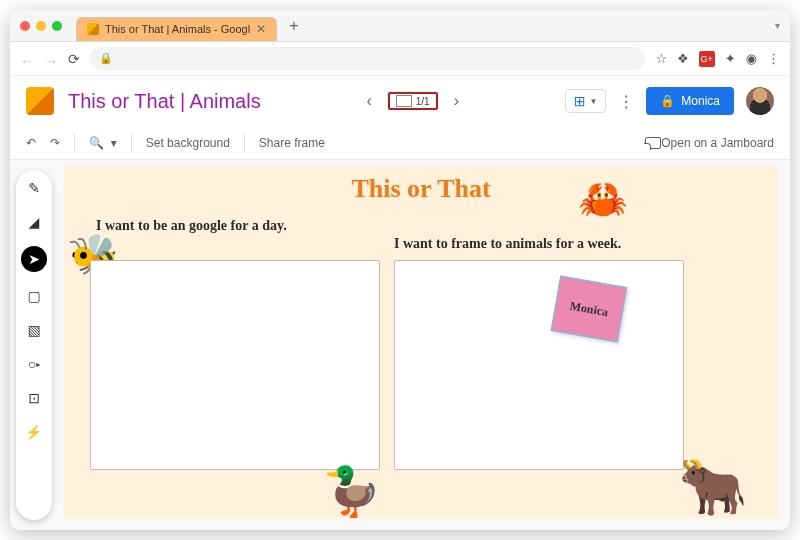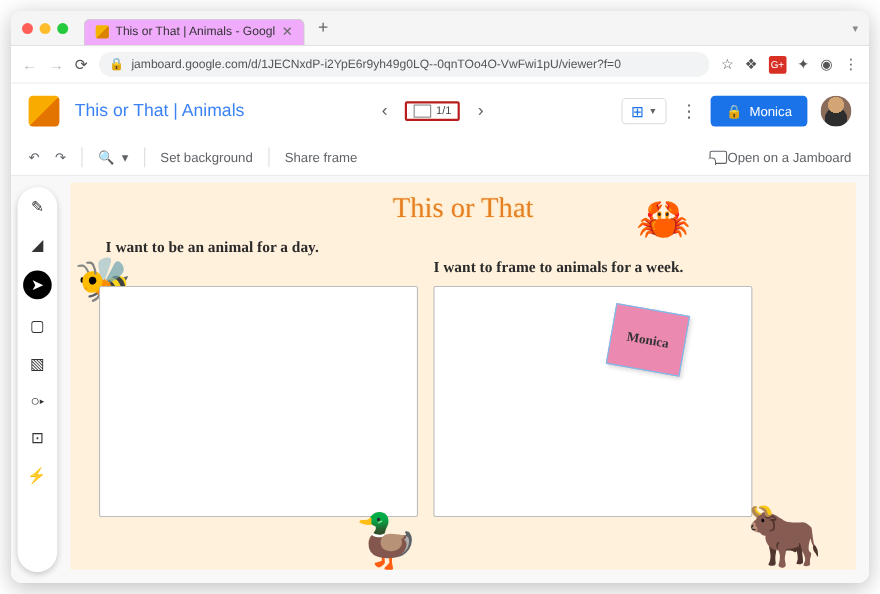--- a/index.html
+++ b/index.html
@@ -2,37 +2,37 @@
 <html><head>
 <meta charset="utf-8">
 <style>
 *{margin:0;padding:0;box-sizing:border-box;font-family:Arial,sans-serif}
 body{background:#fff;width:800px;height:540px;overflow:hidden;position:relative}
 .window{width:780px;height:520px;margin:10px;background:#fff;border-radius:10px;box-shadow:0 4px 20px rgba(0,0,0,.25);overflow:hidden;display:flex;flex-direction:column}
 .titlebar{height:32px;background:#f5f5f5;border-bottom:1px solid #ddd;display:flex;align-items:center;padding:0 10px;gap:6px;border-radius:10px 10px 0 0}
 .traffic{display:flex;gap:6px;margin-right:8px}
 .dot{width:10px;height:10px;border-radius:50%}
 .dot.r{background:#ff5f56}.dot.y{background:#ffbd2e}.dot.g{background:#27c93f}
-.tab{background:#f0abfc;border:1px solid #ccc;border-bottom:none;border-radius:6px 6px 0 0;padding:4px 10px;font-size:11px;color:#333;display:flex;align-items:center;gap:6px;height:24px;margin-top:6px}
+.tab{background:#fdba74;border:1px solid #ccc;border-bottom:none;border-radius:6px 6px 0 0;padding:4px 10px;font-size:11px;color:#333;display:flex;align-items:center;gap:6px;height:24px;margin-top:6px}
 .tab-icon{width:12px;height:12px;background:linear-gradient(135deg,#f4b400 50%,#db8300 50%);border-radius:2px}
 .tab-close{color:#666;font-size:12px;cursor:pointer}
 .newtab{color:#666;font-size:16px;margin-left:6px;cursor:pointer}
 .chev{margin-left:auto;color:#888;font-size:10px}
 .addrbar{height:34px;background:#fff;display:flex;align-items:center;padding:0 10px;gap:10px;border-bottom:1px solid #eee}
 .navbtn{color:#555;font-size:14px;cursor:pointer}
 .navbtn.dis{color:#bbb}
 .reload{font-size:14px;color:#555}
 .lock{font-size:11px;color:#666}
 .url{flex:1;background:#f1f3f4;border-radius:14px;padding:5px 10px;font-size:11px;color:#555;display:flex;align-items:center;gap:6px}
 .ext{display:flex;gap:10px;align-items:center}
 .ext span{font-size:13px;color:#555;cursor:pointer}
 .ext .red{background:#d93025;color:#fff;width:16px;height:16px;font-size:9px;display:flex;align-items:center;justify-content:center;border-radius:2px}
 .appbar{height:50px;display:flex;align-items:center;padding:0 16px;gap:14px;border-bottom:0}
 .logo{width:28px;height:28px;background:linear-gradient(135deg,#f9ab00 50%,#e37400 50%);border-radius:4px}
-.doctitle{font-size:16px;color:#3b82f6}
+.doctitle{font-size:20px;color:#a21caf}
 .framepager{margin-left:auto;display:flex;align-items:center;gap:8px;margin-right:auto}
 .pgbtn{color:#5f6368;font-size:16px;padding:4px 8px;cursor:pointer}
 .framebox{border:2px solid #b91c1c;border-radius:2px;padding:1px 6px;font-size:10px;color:#444;display:flex;align-items:center;gap:2px}
 .framebox::before{content:"";width:14px;height:10px;border:1px solid #888;display:inline-block;margin-right:2px}
 .rightctl{display:flex;align-items:center;gap:12px}
 .plusbtn{border:1px solid #dadce0;border-radius:4px;padding:3px 8px;display:flex;align-items:center;gap:4px;cursor:pointer}
 .plusbtn .sq{color:#1a73e8;font-size:14px}
 .plusbtn .dd{color:#5f6368;font-size:8px}
 .menu3{color:#5f6368;font-size:16px;cursor:pointer}
 .sharebtn{background:#1a73e8;color:#fff;border:none;border-radius:4px;padding:7px 14px;font-size:12px;display:flex;align-items:center;gap:6px;cursor:pointer}
@@ -42,21 +42,21 @@
 .tb-btn{cursor:pointer;display:flex;align-items:center;gap:4px}
 .openjam{margin-left:auto;display:flex;align-items:center;gap:0;cursor:pointer}
 .cast{width:16px;height:12px;border:1.5px solid #5f6368;border-radius:2px;position:relative}
 .cast::after{content:"";position:absolute;left:-2px;bottom:-2px;width:6px;height:6px;border:1.5px solid #5f6368;border-left:none;border-bottom:none;border-radius:0 4px 0 0;background:#fff}
 .workspace{flex:1;display:flex;background:#f8f8f8;position:relative;overflow:hidden}
 .sidebar{width:48px;background:transparent;padding:10px 0;display:flex;justify-content:center}
 .pill{width:36px;background:#fff;border-radius:18px;box-shadow:0 2px 6px rgba(0,0,0,.2);padding:8px 0;display:flex;flex-direction:column;align-items:center;gap:14px}
 .ticon{width:20px;height:20px;display:flex;align-items:center;justify-content:center;color:#333;cursor:pointer;font-size:14px}
 .ticon.active{background:#000;color:#fff;border-radius:50%;width:26px;height:26px}
 .canvas{flex:1;background:#fff1dc;margin:6px 12px 12px 6px;position:relative;overflow:hidden}
-.btitle{font-family:'Comic Sans MS',cursive;font-weight:normal;font-size:26px;color:#e67e22;text-shadow:1px 1px 0 #ffe8c2,-1px -1px 0 #ffe8c2;text-align:center;padding-top:8px}
+.btitle{font-family:'Comic Sans MS',cursive;font-weight:bold;font-size:26px;color:#e67e22;text-shadow:1px 1px 0 #ffe8c2,-1px -1px 0 #ffe8c2;text-align:center;padding-top:8px}
 .prompt{font-family:'Comic Sans MS',cursive;font-weight:bold;font-size:14px;color:#2b2b2b;position:absolute}
 .prompt.l{left:32px;top:52px}
 .prompt.r{left:330px;top:70px}
 .boxwrap{position:absolute;left:26px;top:94px;display:flex;gap:14px}
 .dropbox{width:290px;height:210px;background:#fff;border:1.5px solid #bbb;border-radius:2px}
 .sticky{position:absolute;right:60px;top:20px;width:68px;height:56px;background:#ec89b0;border:1px solid #71c1f0;transform:rotate(10deg);display:flex;align-items:center;justify-content:center;font-family:'Comic Sans MS',cursive;font-size:12px;font-weight:bold;color:#333;box-shadow:2px 2px 4px rgba(0,0,0,.15)}
 .sticky-parent{position:relative}
 .bee{position:absolute;left:6px;top:66px;font-size:40px;transform:rotate(-10deg)}
 .crab{position:absolute;right:150px;top:10px;font-size:40px}
 .goose{position:absolute;left:258px;bottom:-2px;font-size:48px}
@@ -81,21 +81,20 @@
     <span class="newtab">+</span>
     <span class="chev">▾</span>
   </div>
 
   <div class="addrbar">
     <span class="navbtn dis">←</span>
     <span class="navbtn dis">→</span>
     <span class="reload navbtn">⟳</span>
     <div class="url">
       <span class="lock">🔒</span>
-      <span>jamboard.google.com/d/1JECNxdP-i2YpE6r9yh49g0LQ--0qnTOo4O-VwFwi1pU/viewer?f=0</span>
     </div>
     <div class="ext">
       <span>☆</span>
       <span>❖</span>
       <span class="red">G+</span>
       <span>✦</span>
       <span>◉</span>
       <span>⋮</span>
     </div>
   </div>
@@ -148,21 +147,21 @@
         <div class="ticon">▢</div>
         <div class="ticon">▧</div>
         <div class="ticon">○<span style="font-size:8px">▸</span></div>
         <div class="ticon">⊡</div>
         <div class="ticon">⚡</div>
       </div>
     </div>
 
     <div class="canvas">
       <div class="btitle">This or That</div>
-      <div class="prompt l">I want to be an animal for a day.</div>
+      <div class="prompt l">I want to be an google for a day.</div>
       <div class="prompt r">I want to frame to animals for a week.</div>
       <span class="bee">🐝</span>
       <span class="crab">🦀</span>
       <div class="boxwrap">
         <div class="dropbox"></div>
         <div class="dropbox sticky-parent">
           <div class="sticky">Monica</div>
         </div>
       </div>
       <span class="goose">🦆</span>

